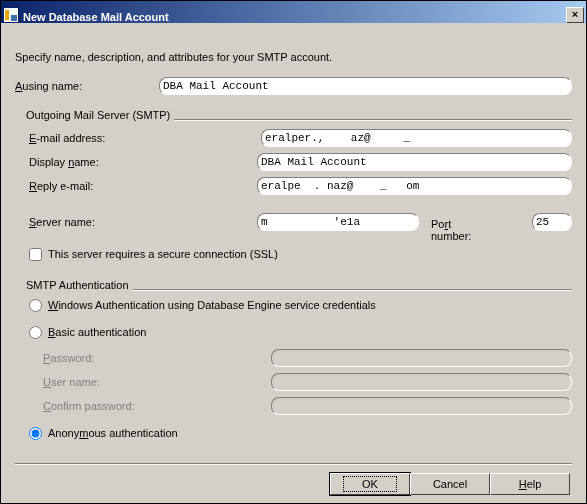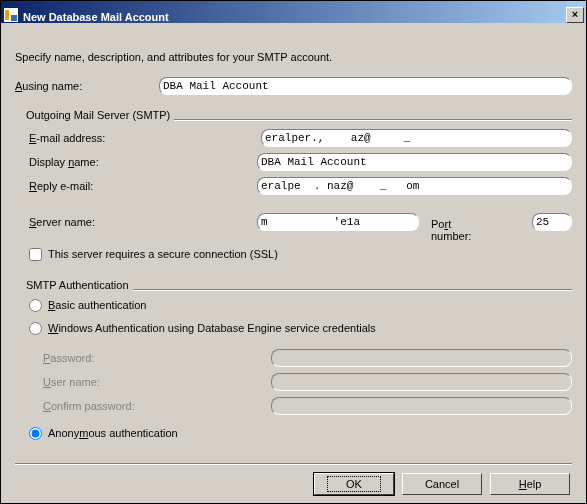--- a/index.html
+++ b/index.html
@@ -153,21 +153,21 @@
   }
   .sep {
     height: 2px;
     border-top: 1px solid #808080;
     border-bottom: 1px solid #fff;
     margin: 4px 0 8px 0;
   }
   .buttons {
     display: flex;
     justify-content: flex-end;
-    gap: 8px;
+    gap: 0;
     padding-right: 2px;
   }
   button.btn {
     width: 80px;
     height: 22px;
     font-family: Tahoma, Arial, sans-serif;
     font-size: 11px;
     background: #d4d0c8;
     border-top: 1px solid #fff;
     border-left: 1px solid #fff;
@@ -238,28 +238,28 @@
         <span>This server requires a secure connection (SSL)</span>
       </div>
     </div>
 
     <div class="groupbox">
       <div class="grouplabel">
         <span class="grouplabel-text">SMTP Authentication</span>
         <div class="groupline"></div>
       </div>
 
+      <div class="radio-row pad-top">
+        <input type="radio" name="auth" style="">
+        <span><span class="label-u">W</span><span>indows Authentication using Database Engine service credentials</span></span>
+      </div>
+
       <div class="radio-row" style="margin-bottom:10px">
         <input type="radio" name="auth" style="">
         <span><span class="label-u">B</span><span>asic authentication</span></span>
-      </div>
-
-      <div class="radio-row pad-top">
-        <input type="radio" name="auth" style="">
-        <span><span class="label-u">W</span><span>indows Authentication using Database Engine service credentials</span></span>
       </div>
 
       <div class="auth-fields">
         <div class="row">
           <div class="label"><span class="label-u">P</span><span>assword:</span></div>
           <input type="password" class="wide disabled" disabled="" value="" style="">
         </div>
         <div class="row">
           <div class="label"><span class="label-u">U</span><span>ser name:</span></div>
           <input type="text" class="wide disabled" disabled="" value="" style="">

